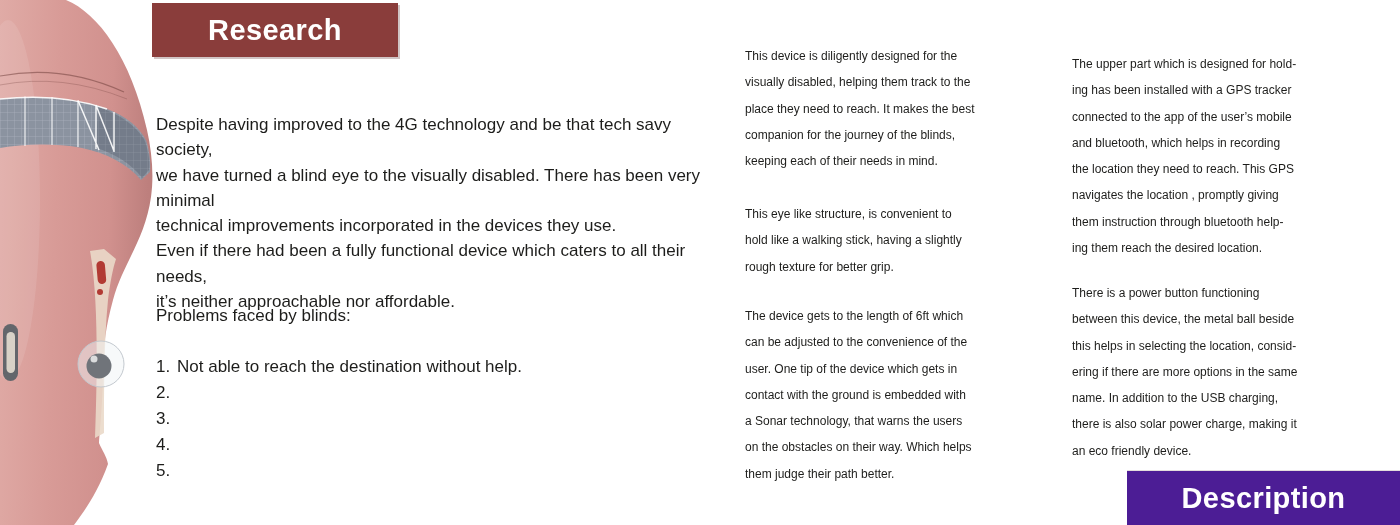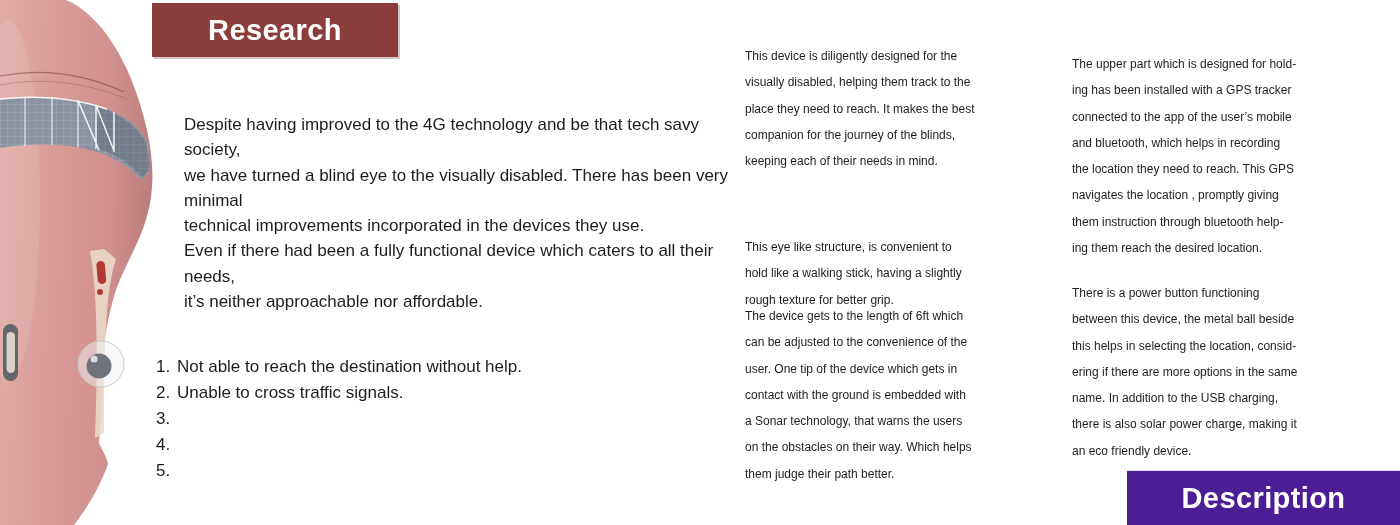--- a/index.html
+++ b/index.html
@@ -26,27 +26,27 @@
   .banner-description{
     left:1127px;top:471px;width:273px;height:54px;
     box-shadow:0 -1px 0 rgba(70,25,25,0.15);
   }
   .para{
     position:absolute;
     white-space:pre-line;
     font-size:12px;
     line-height:26.3px;
   }
-  .col1-para{left:156px;top:112px;width:560px;font-size:17px;line-height:25.3px;margin-left:28px;}
+  .col1-para{left:156px;top:112px;width:560px;font-size:17px;line-height:25.3px;}
   .col1-heading{position:absolute;left:156px;top:303px;font-size:17px;line-height:25px;}
   .col1-list{position:absolute;left:156px;top:354px;font-size:17px;}
   .plist-row{display:flex;line-height:26px;}
   .pnum{width:21px;flex:0 0 21px;}
   .col2-p1{left:745px;top:43px;width:300px;}
-  .col2-p2{left:745px;top:201px;width:300px;margin-top:33px;}
+  .col2-p2{left:745px;top:201px;width:300px;}
   .col2-p3{left:745px;top:303px;width:300px;}
   .col3-p1{left:1072px;top:51px;width:310px;}
   .col3-p2{left:1072px;top:280px;width:310px;}
   .device{position:absolute;left:0;top:0;width:160px;height:525px;}
 </style>
 </head>
 <body>
 
 <div class="stage">
 
@@ -117,29 +117,29 @@
 
   <div class="banner banner-research" style="background:#8a3d3b;">
     <span>Research</span>
   </div>
 
   <div class="para col1-para">Despite having improved to the 4G technology and be that tech savy society,
 we have turned a blind eye to the visually disabled. There has been very minimal
 technical improvements incorporated in the devices they use.
 Even if there had been a fully functional device which caters to all their needs,
 it’s neither approachable nor affordable.</div>
+  <div class="col1-heading">Problems faced by blinds:</div>
 
   <div class="col1-list">
     <div class="plist-row">
       <span class="pnum">1.</span>
       <span class="ptext">Not able to reach the destination without help.</span>
     </div>
     <div class="plist-row">
       <span class="pnum">2.</span>
-      <span class="ptext">Unable to cross traffic signals.</span>
     </div>
     <div class="plist-row">
       <span class="pnum">3.</span>
     </div>
     <div class="plist-row">
       <span class="pnum">4.</span>
     </div>
     <div class="plist-row">
       <span class="pnum">5.</span>
     </div>

